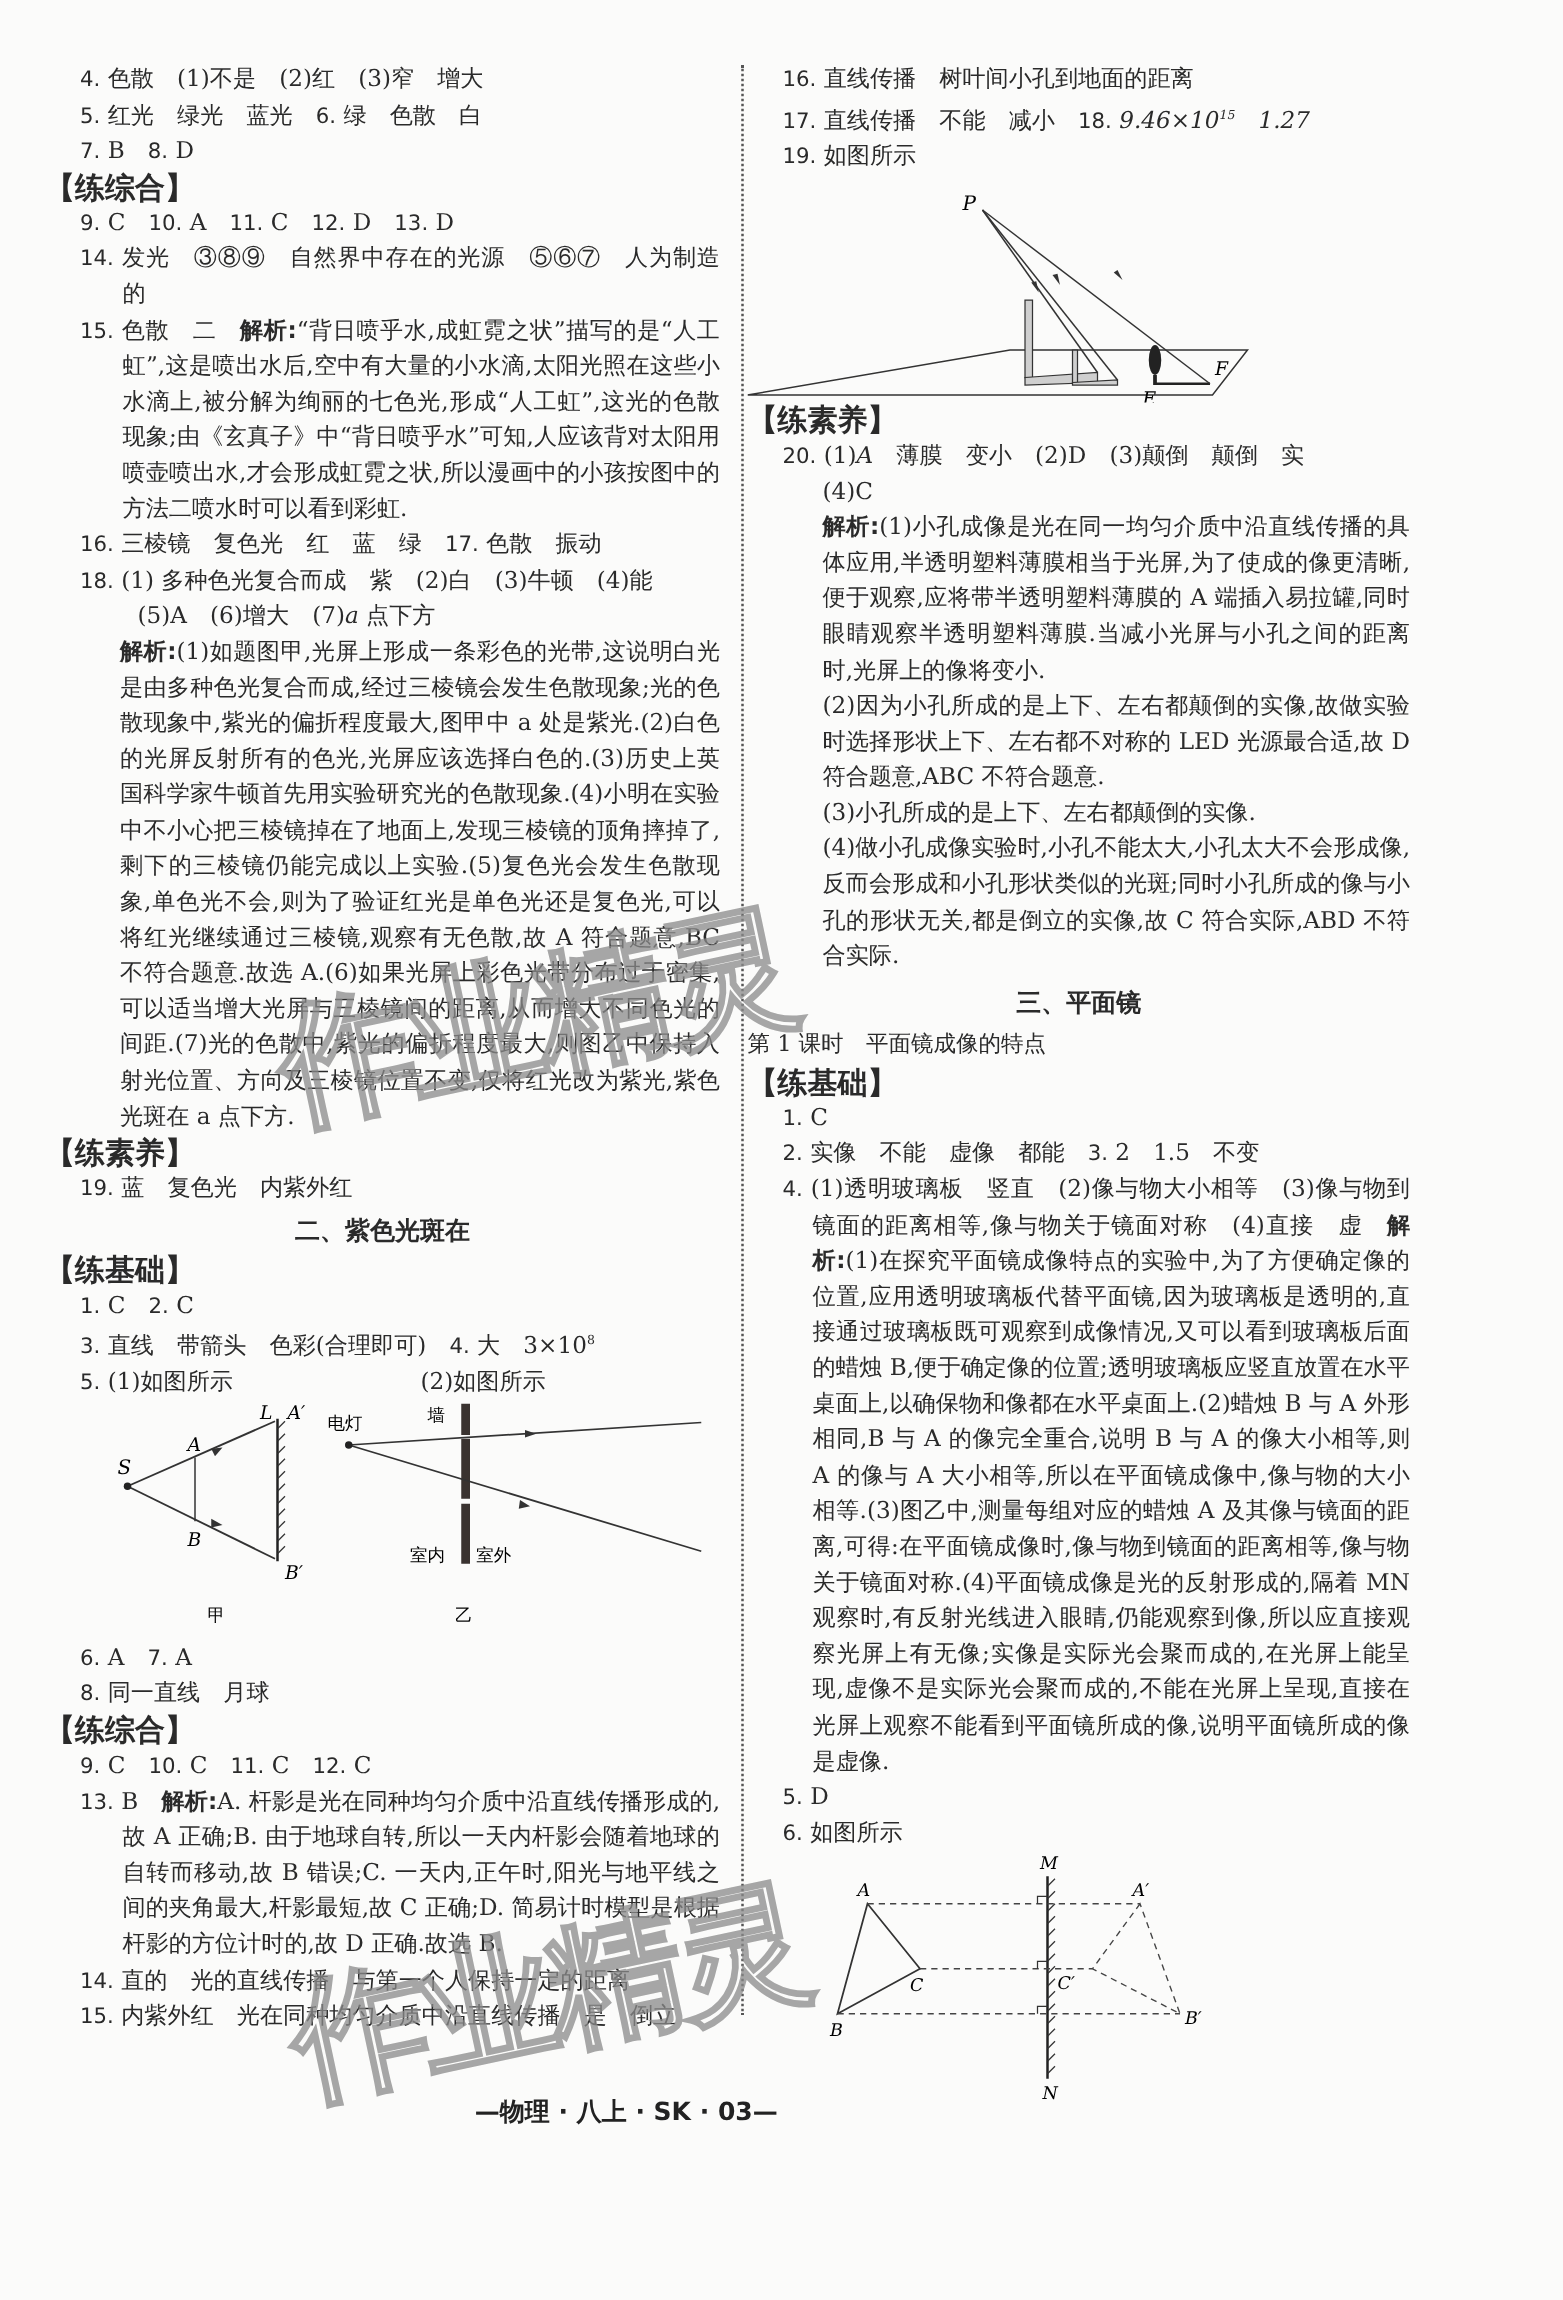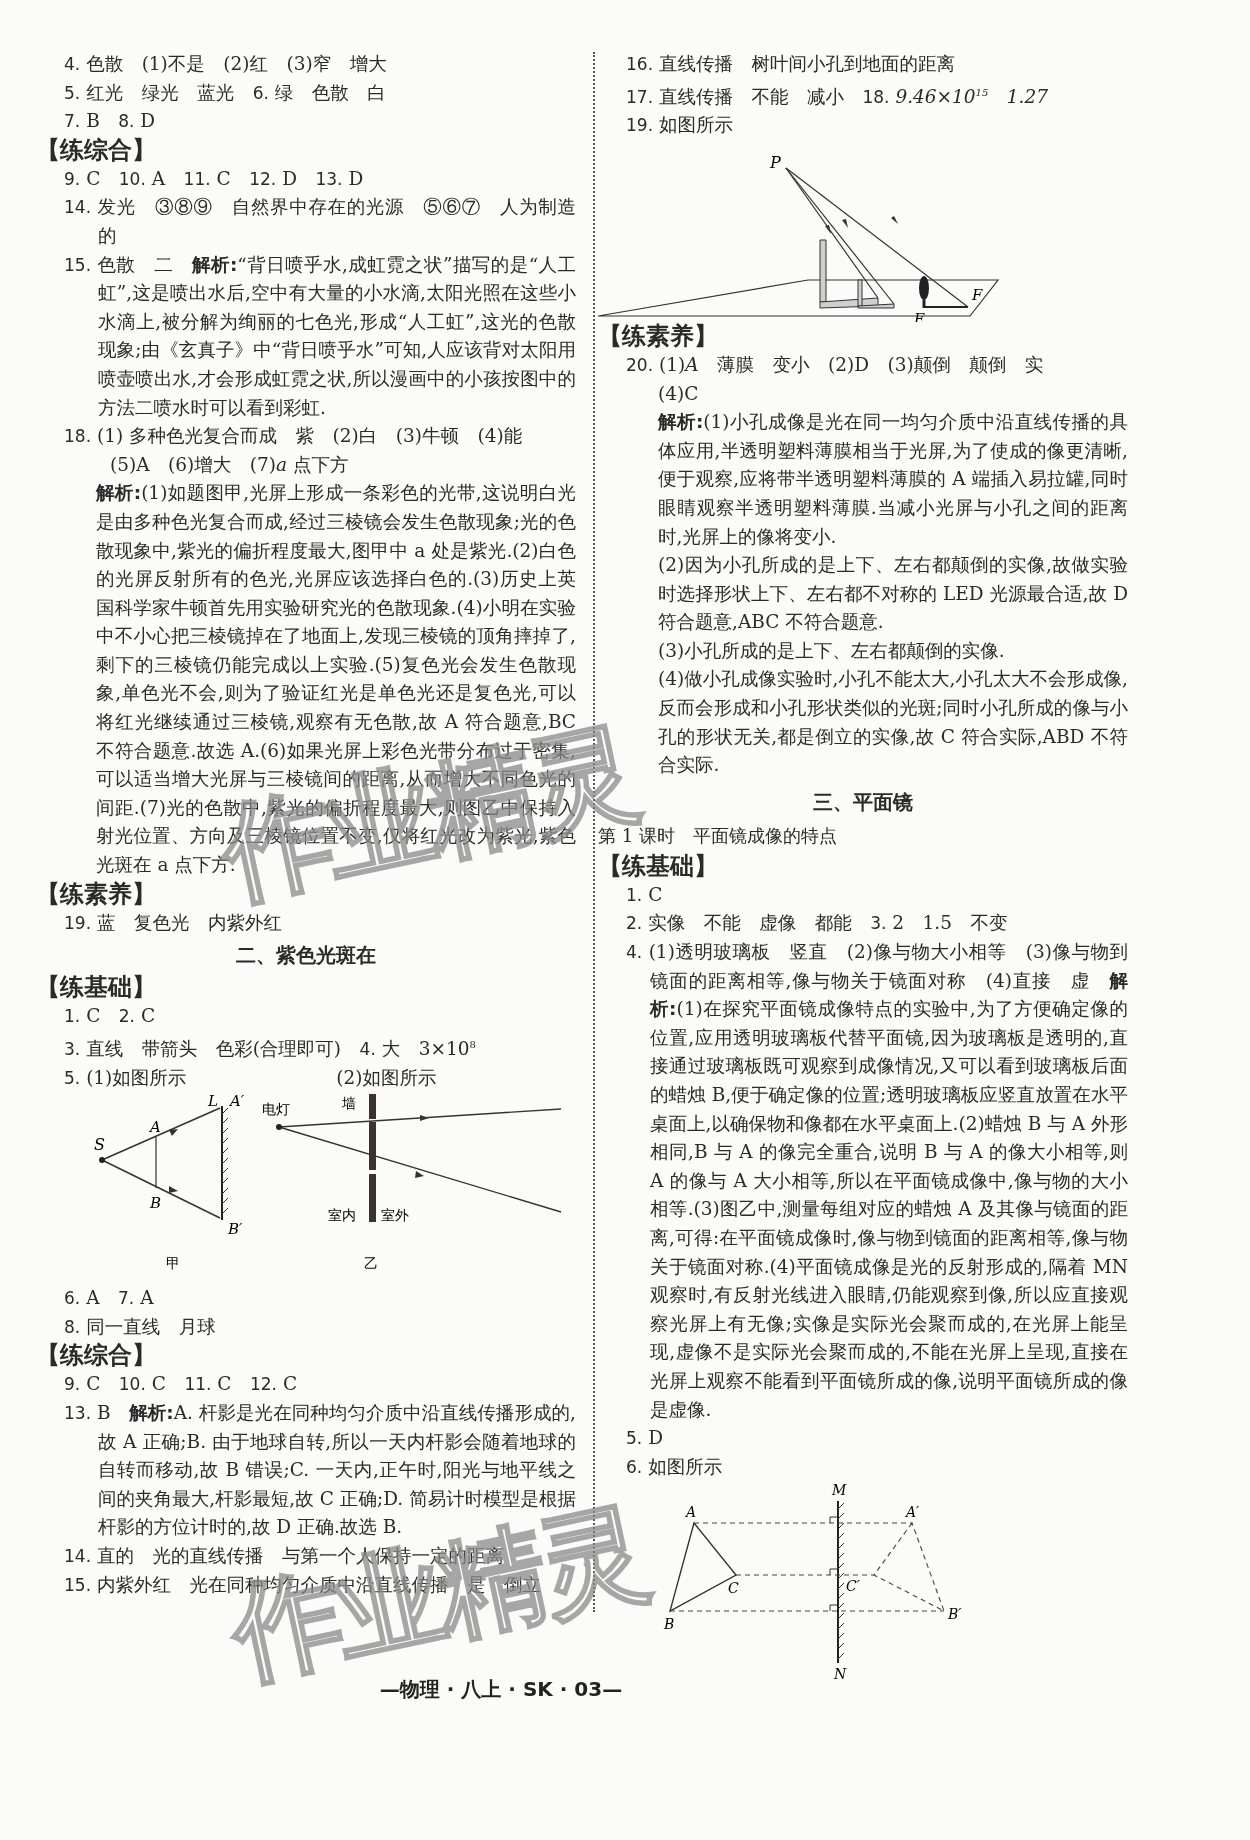--- a/index.html
+++ b/index.html
@@ -36,20 +36,21 @@
 <div class="divider"></div>
 
 <div class="col col-left">
   <div class="line"><span class="num">4.</span> <span>色散　(1)不是　(2)红　(3)窄　增大</span></div>
   <div class="line"><span class="num">5.</span> <span>红光　绿光　蓝光　</span><span class="num">6.</span> <span>绿　色散　白</span></div>
   <div class="line"><span class="num">7.</span> <span>B　</span><span class="num">8.</span> <span>D</span></div>
   <div class="sec">【练综合】</div>
   <div class="line"><span class="num">9.</span> <span>C　</span><span class="num">10.</span> <span>A　</span><span class="num">11.</span> <span>C　</span><span class="num">12.</span> <span>D　</span><span class="num">13.</span> <span>D</span></div>
   <div class="line wrap" style="padding-left:34px;text-indent:-34px"><span class="num">14.</span> <span>发光　③⑧⑨　自然界中存在的光源　⑤⑥⑦　人为制造的</span></div>
   <div class="line wrap" style="padding-left:34px;text-indent:-34px"><span class="num">15.</span> <span>色散　二　</span><span class="b">解析:</span><span>“背日喷乎水,成虹霓之状”描写的是“人工虹”,这是喷出水后,空中有大量的小水滴,太阳光照在这些小水滴上,被分解为绚丽的七色光,形成“人工虹”,这光的色散现象;由《玄真子》中“背日喷乎水”可知,人应该背对太阳用喷壶喷出水,才会形成虹霓之状,所以漫画中的小孩按图中的方法二喷水时可以看到彩虹.</span></div>
+  <div class="line"><span class="num">16.</span> <span>三棱镜　复色光　红　蓝　绿　</span><span class="num">17.</span> <span>色散　振动</span></div>
   <div class="line"><span class="num">18.</span> <span>(1) 多种色光复合而成　紫　(2)白　(3)牛顿　(4)能</span></div>
   <div class="line ind2"><span>(5)A　(6)增大　(7)</span><span class="it">a</span><span> 点下方</span></div>
   <div class="line wrap ind"><span class="b">解析:</span><span>(1)如题图甲,光屏上形成一条彩色的光带,这说明白光是由多种色光复合而成,经过三棱镜会发生色散现象;光的色散现象中,紫光的偏折程度最大,图甲中 a 处是紫光.(2)白色的光屏反射所有的色光,光屏应该选择白色的.(3)历史上英国科学家牛顿首先用实验研究光的色散现象.(4)小明在实验中不小心把三棱镜掉在了地面上,发现三棱镜的顶角摔掉了,剩下的三棱镜仍能完成以上实验.(5)复色光会发生色散现象,单色光不会,则为了验证红光是单色光还是复色光,可以将红光继续通过三棱镜,观察有无色散,故 A 符合题意,BC 不符合题意.故选 A.(6)如果光屏上彩色光带分布过于密集,可以适当增大光屏与三棱镜间的距离,从而增大不同色光的间距.(7)光的色散中,紫光的偏折程度最大,则图乙中保持入射光位置、方向及三棱镜位置不变,仅将红光改为紫光,紫色光斑在 a 点下方.</span></div>
   <div class="sec">【练素养】</div>
   <div class="line"><span class="num">19.</span> <span>蓝　复色光　内紫外红</span></div>
   <div class="h2">二、紫色光斑在</div>
   <div class="sec">【练基础】</div>
   <div class="line"><span class="num">1.</span> <span>C　</span><span class="num">2.</span> <span>C</span></div>
   <div class="line"><span class="num">3.</span> <span>直线　带箭头　色彩(合理即可)　</span><span class="num">4.</span> <span>大　3×10</span><sup>8</sup></div>
   <div class="line"><span class="num">5.</span> <span>(1)如图所示</span><span style="display:inline-block;width:150px"></span><span>(2)如图所示</span></div>

